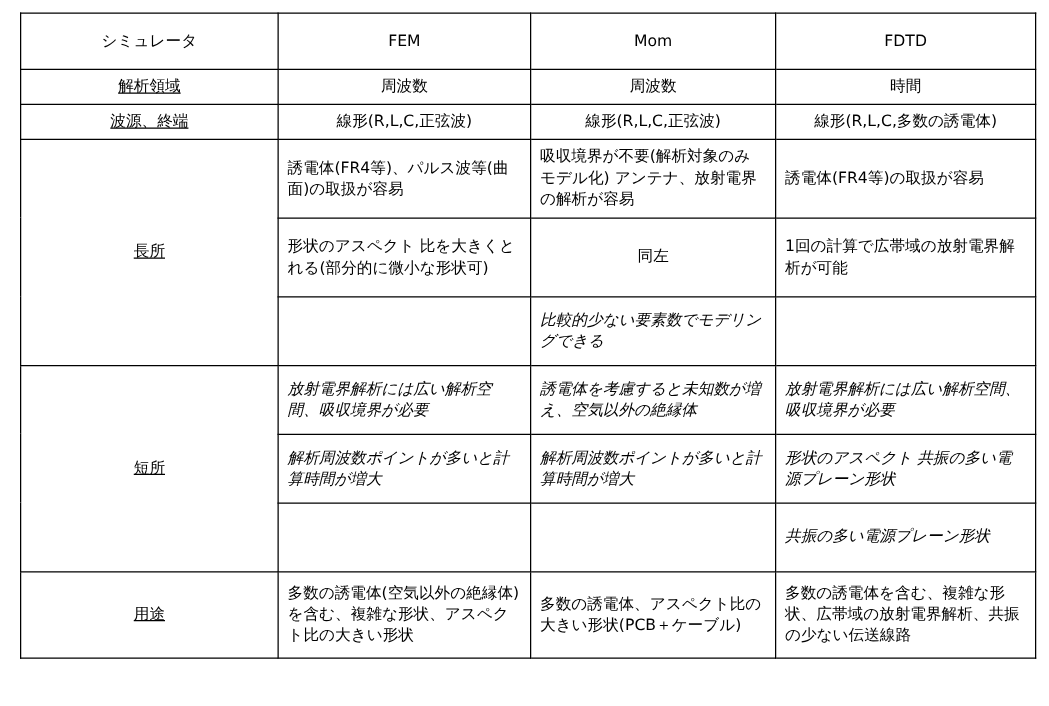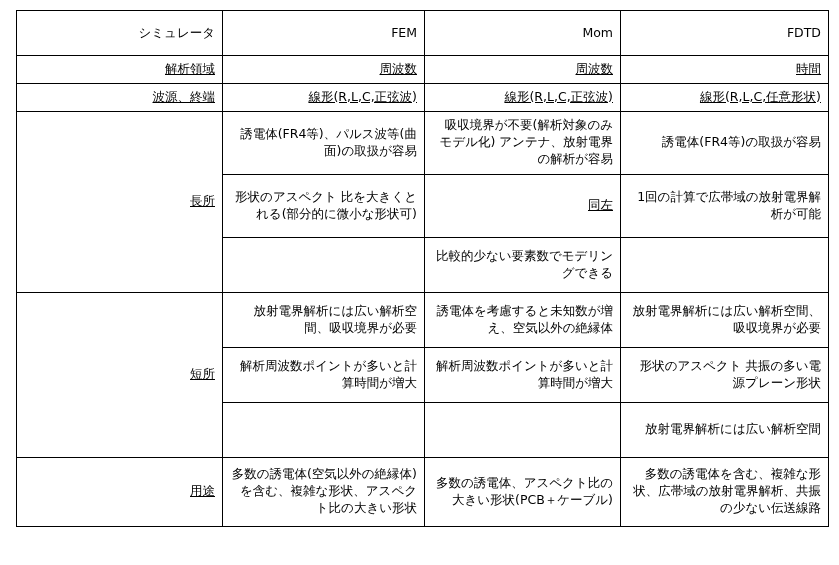--- a/index.html
+++ b/index.html
@@ -27,46 +27,45 @@
     table-layout: fixed;
     margin-top: 2px;
   }
   table.cmp td {
     border: 1px solid #000000;
     vertical-align: middle;
     font-size: 12.5px;
     line-height: 1.35;
     padding: 5px 7px;
     word-break: break-all;
-    text-align: right;
   }
   
   col.c0 { width: 206px; }
   col.c1 { width: 202px; }
   col.c2 { width: 196px; }
   col.c3 { width: 208px; }
 
   .ctr {
     text-align: center;
-    text-decoration: underline;
   }
   .lft {
     text-align: left;
   }
   .rowhead {
     text-align: center;
     vertical-align: middle;
     text-decoration: underline;
   }
   .hdr td {
     text-align: center;
     height: 34px;
   }
   .tall {
     height: 44px;
+    font-style: italic;
   }
   .mid {
     height: 52px;
   }
   .big {
     height: 58px;
   }
 </style>
 </head>
 <body>
@@ -91,21 +90,21 @@
         <td class="rowhead">解析領域</td>
         <td class="ctr">周波数</td>
         <td class="ctr">周波数</td>
         <td class="ctr">時間</td>
       </tr>
 
       <tr>
         <td class="rowhead">波源、終端</td>
         <td class="ctr">線形(R,L,C,正弦波)</td>
         <td class="ctr">線形(R,L,C,正弦波)</td>
-        <td class="ctr">線形(R,L,C,任意形状)</td>
+        <td class="ctr">線形(R,L,C,多数の誘電体)</td>
       </tr>
 
       <tr>
         <td class="rowhead" rowspan="3">長所</td>
         <td class="lft mid">誘電体(FR4等)、パルス波等(曲面)の取扱が容易</td>
         <td class="lft mid">吸収境界が不要(解析対象のみモデル化) アンテナ、放射電界の解析が容易</td>
         <td class="lft mid">誘電体(FR4等)の取扱が容易</td>
       </tr>
       <tr>
         <td class="lft mid">形状のアスペクト 比を大きくとれる(部分的に微小な形状可)</td>
@@ -125,21 +124,21 @@
         <td class="lft tall">放射電界解析には広い解析空間、吸収境界が必要</td>
       </tr>
       <tr>
         <td class="lft tall">解析周波数ポイントが多いと計算時間が増大</td>
         <td class="lft tall">解析周波数ポイントが多いと計算時間が増大</td>
         <td class="lft tall">形状のアスペクト 共振の多い電源プレーン形状</td>
       </tr>
       <tr>
         <td class="lft tall"></td>
         <td class="lft tall"></td>
-        <td class="lft tall">放射電界解析には広い解析空間</td>
+        <td class="lft tall">共振の多い電源プレーン形状</td>
       </tr>
 
       <tr>
         <td class="rowhead">用途</td>
         <td class="lft big">多数の誘電体(空気以外の絶縁体)を含む、複雑な形状、アスペクト比の大きい形状</td>
         <td class="lft big">多数の誘電体、アスペクト比の大きい形状(PCB＋ケーブル)</td>
         <td class="lft big">多数の誘電体を含む、複雑な形状、広帯域の放射電界解析、共振の少ない伝送線路</td>
       </tr>
     </tbody>
   </table>

